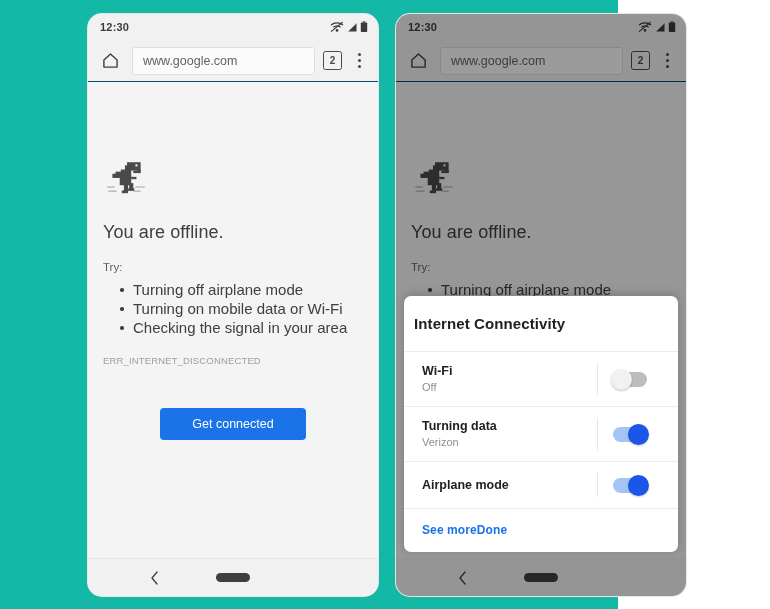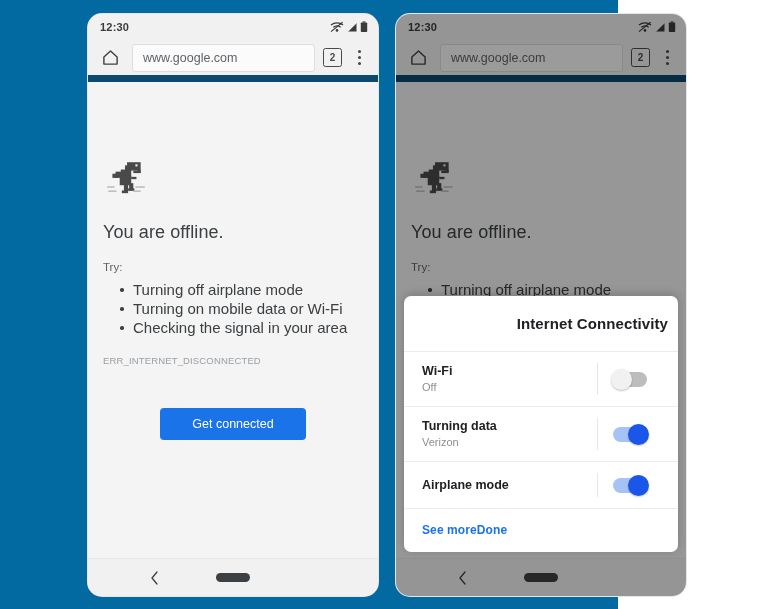--- a/index.html
+++ b/index.html
@@ -5,21 +5,21 @@
   * { box-sizing: border-box; margin: 0; padding: 0; }
   html, body {
     width: 770px; height: 609px;
     background: #ffffff;
     font-family: "Liberation Sans", sans-serif;
     overflow: hidden;
   }
   .stage {
     position: relative;
     width: 618px; height: 609px;
-    background: #0369a1;
+    background: #14b8a6;
   }
 
   
   .phone {
     position: absolute;
     top: 14px;
     width: 290px;
     height: 582px;
     background: #f4f4f4;
     border-radius: 14px;
@@ -55,21 +55,21 @@
   .status-icons svg { display: block; }
 
   
   .toolbar {
     height: 42px;
     flex: 0 0 42px;
     background: #f1f1f1;
     display: flex; align-items: center;
     padding: 0 10px 0 8px;
     gap: 8px;
-    border-bottom: 7px solid #0c4a6e;
+    border-bottom: 1px solid #0c4a6e;
   }
   .home-btn {
     width: 28px; height: 28px;
     display: flex; align-items: center; justify-content: center;
     flex: 0 0 28px;
   }
   .urlbar {
     flex: 1 1 auto;
     height: 28px;
     background: #fbfbfb;
@@ -206,21 +206,21 @@
     position: absolute;
     left: 8px; right: 8px;
     bottom: 44px;
     z-index: 10;
     background: #ffffff;
     border-radius: 7px;
     box-shadow: 0 -2px 10px rgba(0,0,0,0.18);
     overflow: hidden;
   }
   .sheet-title {
-    text-align: right;
+    text-align: left;
     font-size: 15px;
     font-weight: bold;
     color: #202124;
     padding: 19px 10px 19px;
     border-bottom: 1px solid #ececec;
     letter-spacing: .1px;
   }
   .sheet-row {
     display: flex; align-items: center;
     padding: 11px 16px 11px 18px;

